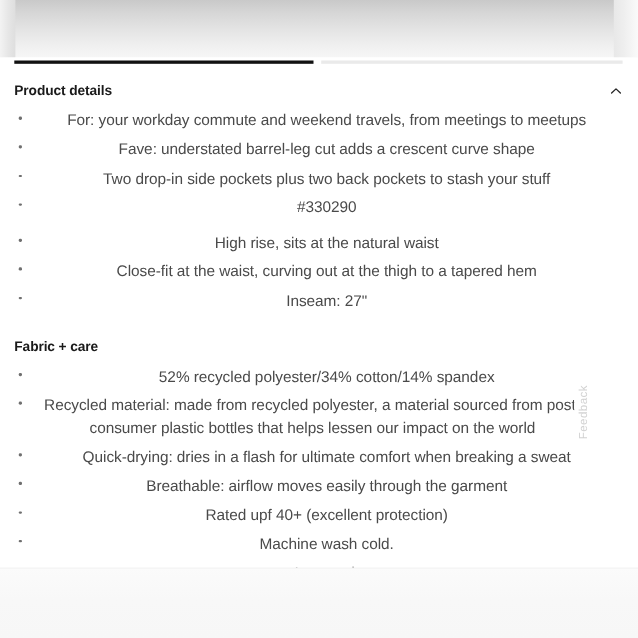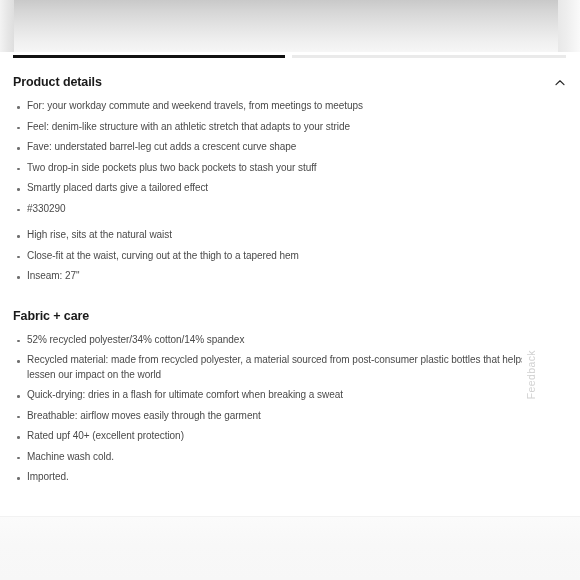--- a/index.html
+++ b/index.html
@@ -123,24 +123,25 @@
 
   .bullets {
     list-style: none;
     margin: 0;
     padding: 0 0 6px 0;
   }
   .bullets li {
     position: relative;
     padding: 0 0 0 14px;
     margin: 0 0 6px 0;
-    font-size: 10px;
+    font-size: 14px;
     line-height: 1.45;
     color: #4a4a4a;
     letter-spacing: -0.05px;
+    text-align: center;
   }
   .bullets li::before {
     content: "";
     position: absolute;
     left: 4px;
     top: 7px;
     width: 2.6px;
     height: 2.6px;
     border-radius: 50%;
     background: #6f6f6f;
@@ -209,24 +210,22 @@
       <button class="section-header">
         <span class="section-title">Product details</span>
         <span class="chevron">
           <svg viewBox="0 0 14 14" fill="none" aria-hidden="true">
             <path d="M3 8.6 L7 4.8 L11 8.6" stroke="currentColor" stroke-width="1.2" stroke-linecap="round" stroke-linejoin="round"></path>
           </svg>
         </span>
       </button>
       <ul class="bullets">
         <li>For: your workday commute and weekend travels, from meetings to meetups</li>
-        <li>Feel: denim-like structure with an athletic stretch that adapts to your stride</li>
         <li>Fave: understated barrel-leg cut adds a crescent curve shape</li>
         <li>Two drop-in side pockets plus two back pockets to stash your stuff</li>
-        <li>Smartly placed darts give a tailored effect</li>
         <li>#330290</li>
       </ul>
     </div>
 
     <div class="section">
       <ul class="bullets">
         <li>High rise, sits at the natural waist</li>
         <li>Close-fit at the waist, curving out at the thigh to a tapered hem</li>
         <li>Inseam: 27"</li>
       </ul>

